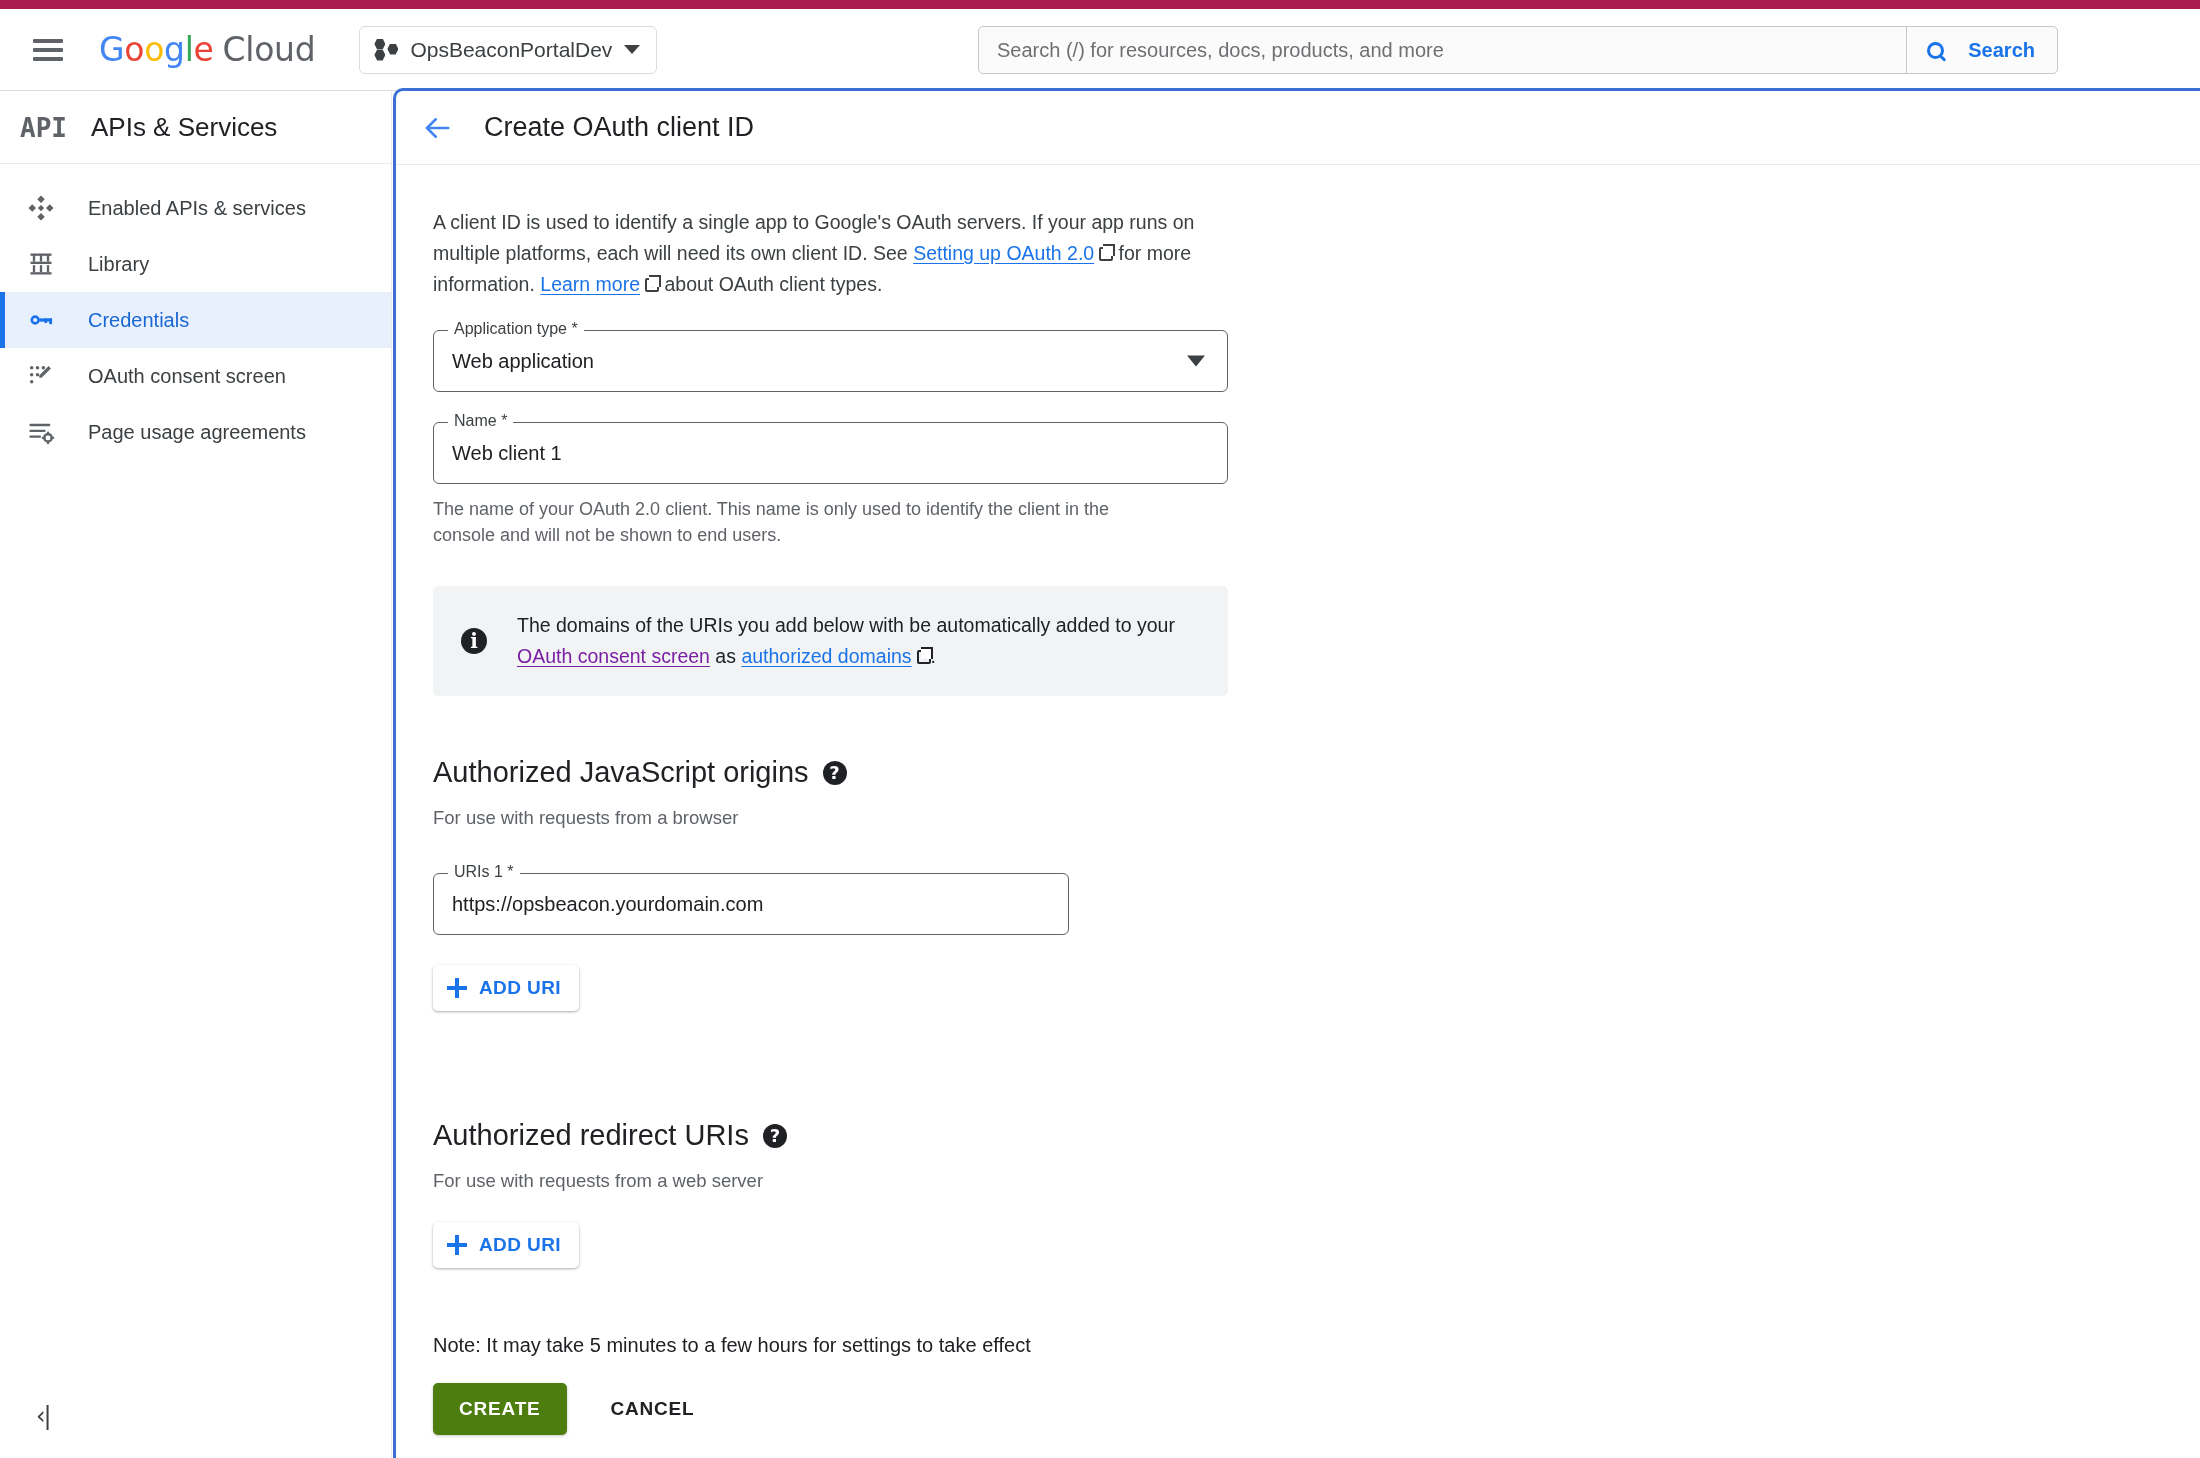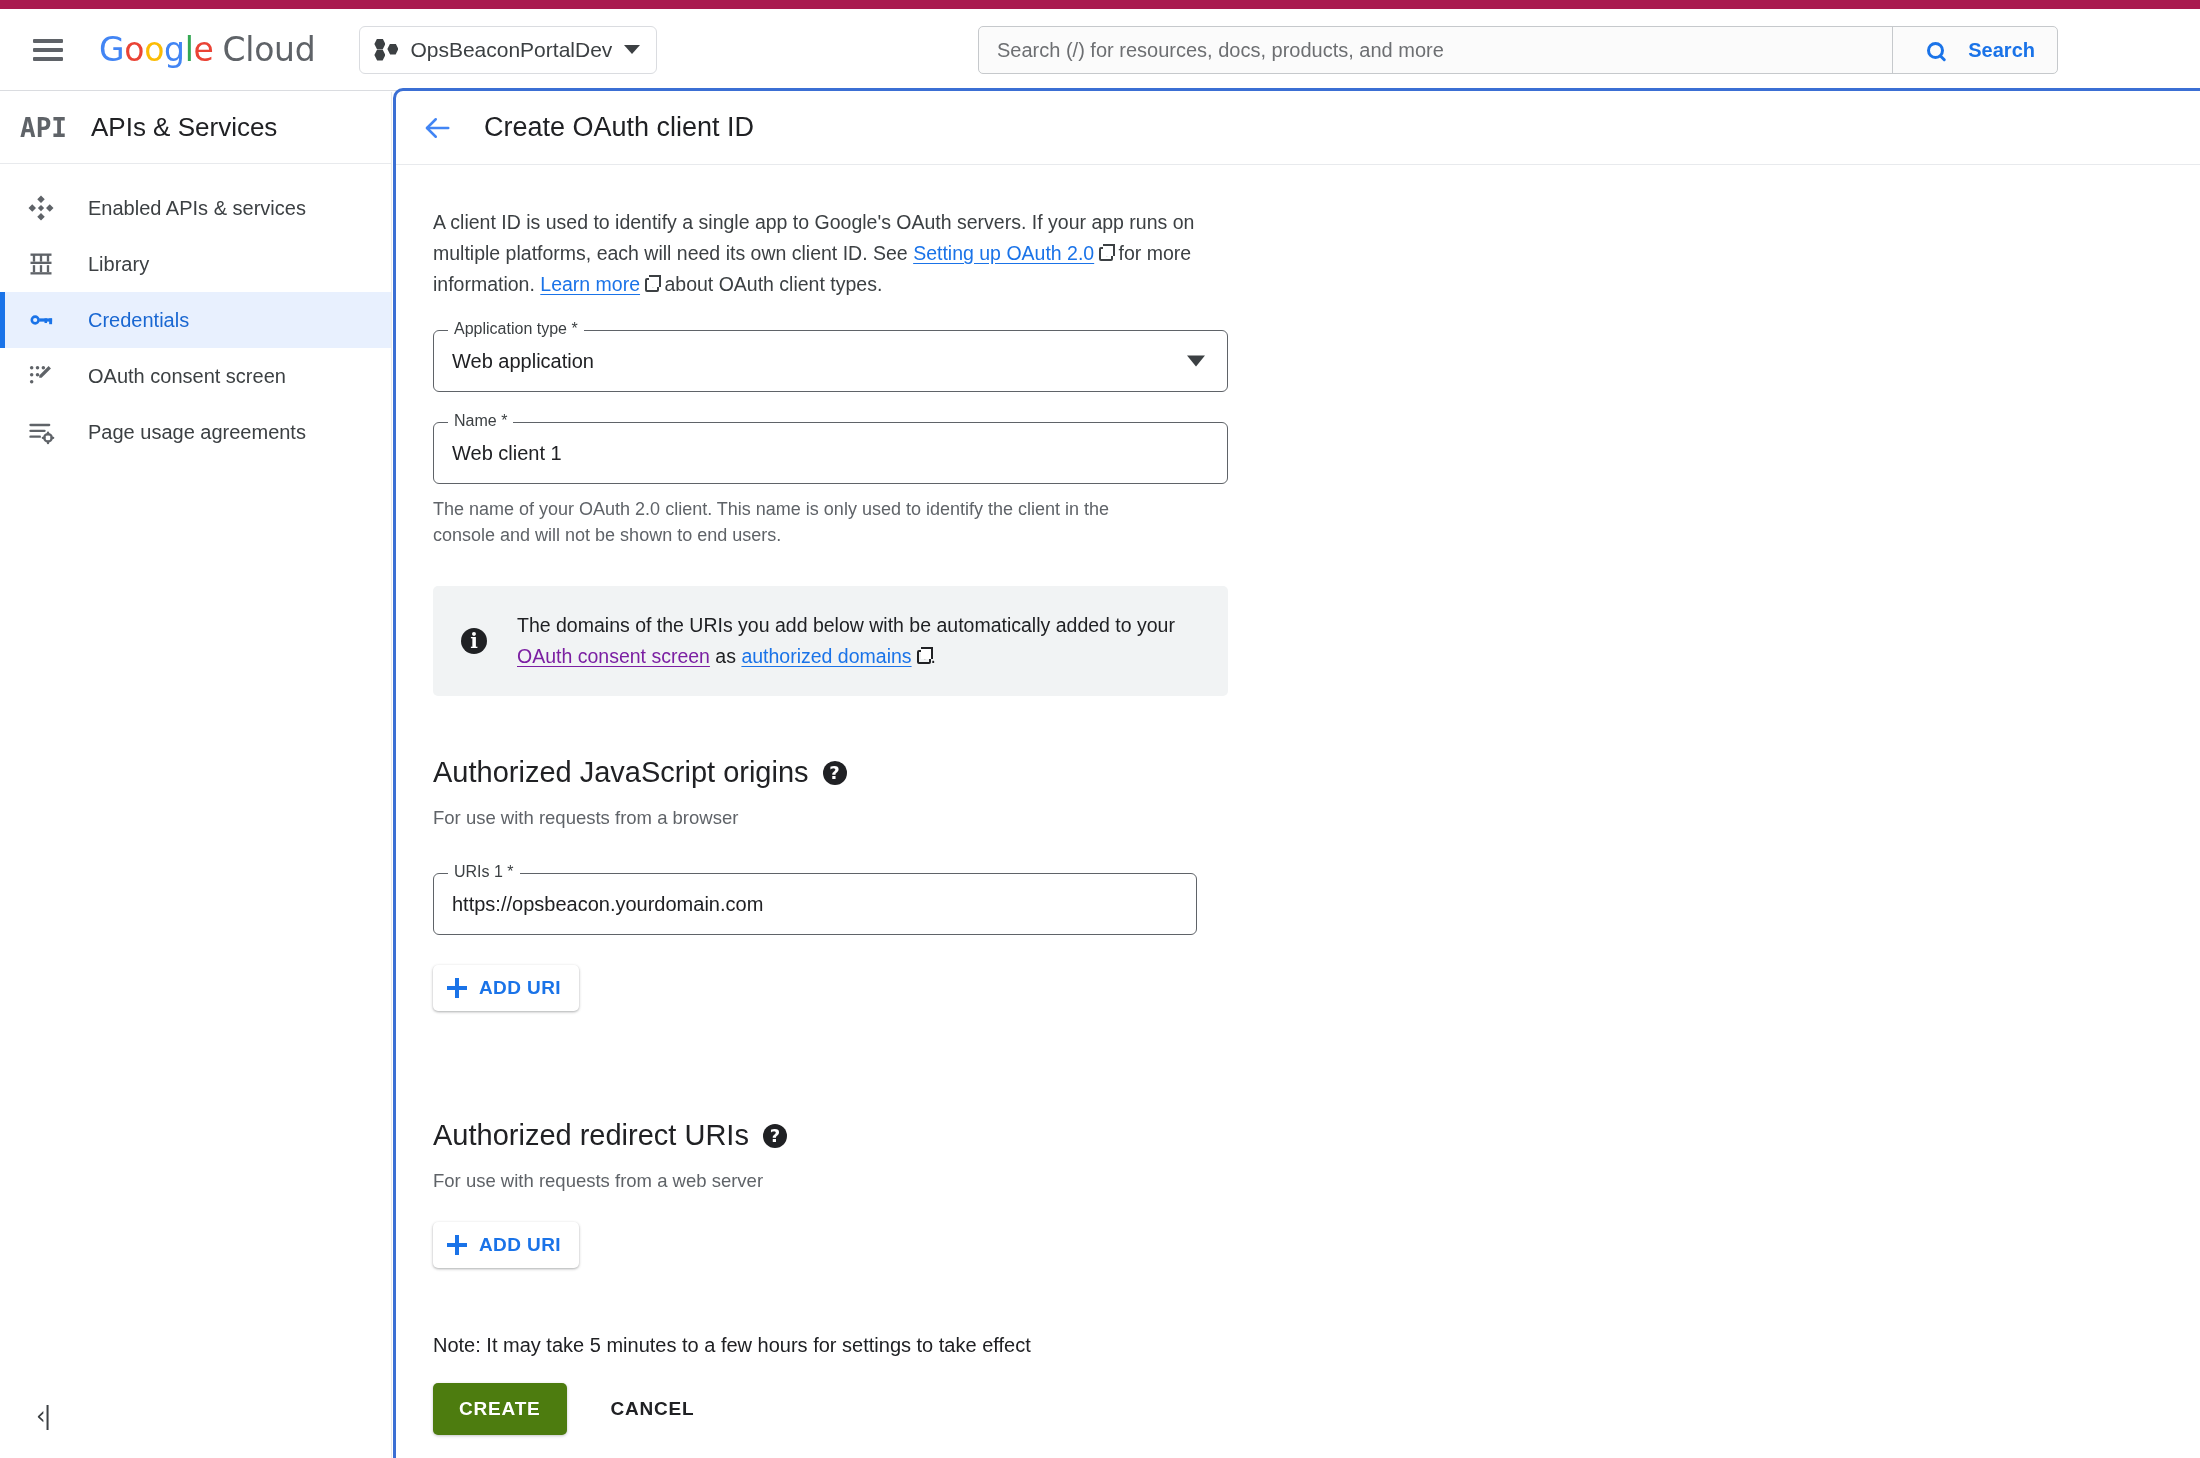--- a/index.html
+++ b/index.html
@@ -84,21 +84,21 @@
   .search-input-txt {
     flex: 1;
     padding-left: 18px;
     font-size: 20px;
     color: #6d6f72;
     white-space: nowrap; overflow: hidden;
   }
   .search-btn {
     height: 46px;
     border-left: 1px solid #c6c9cc;
-    padding: 0 22px 0 34px;
+    padding: 0 22px 0 20px;
     display:flex; align-items:center; gap:24px;
     color: #1a73e8;
     font-size: 20px; font-weight: 700;
     cursor: pointer;
   }
   .mag {
     width:17px;height:17px;border:3px solid #1a73e8;border-radius:50%;
     position:relative; display:block;
   }
   .mag::after{content:"";position:absolute;width:3px;height:8px;background:#1a73e8;
@@ -201,21 +201,21 @@
     margin-top: 30px;
     height: 62px;
     border: 1px solid #5f6368;
     border-radius: 6px;
     display:flex; align-items:center;
     padding: 0 18px;
     background:#fff;
   }
   .field.w-select { width: 795px; }
   .field.w-name { width: 795px; }
-  .field.w-uri { width: 764px; }
+  .field.w-uri { width: 636px; }
   .field-label {
     position:absolute; top: -11px; left: 14px;
     background:#fff; padding: 0 6px;
     font-size: 16px; color:#3c4043;
     white-space: nowrap;
   }
   .field-value { font-size: 20px; color:#202124; }
   .sel-caret {
     position:absolute; right: 22px; top: 50%; transform: translateY(-50%);
     width:0;height:0;border-left:9px solid transparent;border-right:9px solid transparent;

